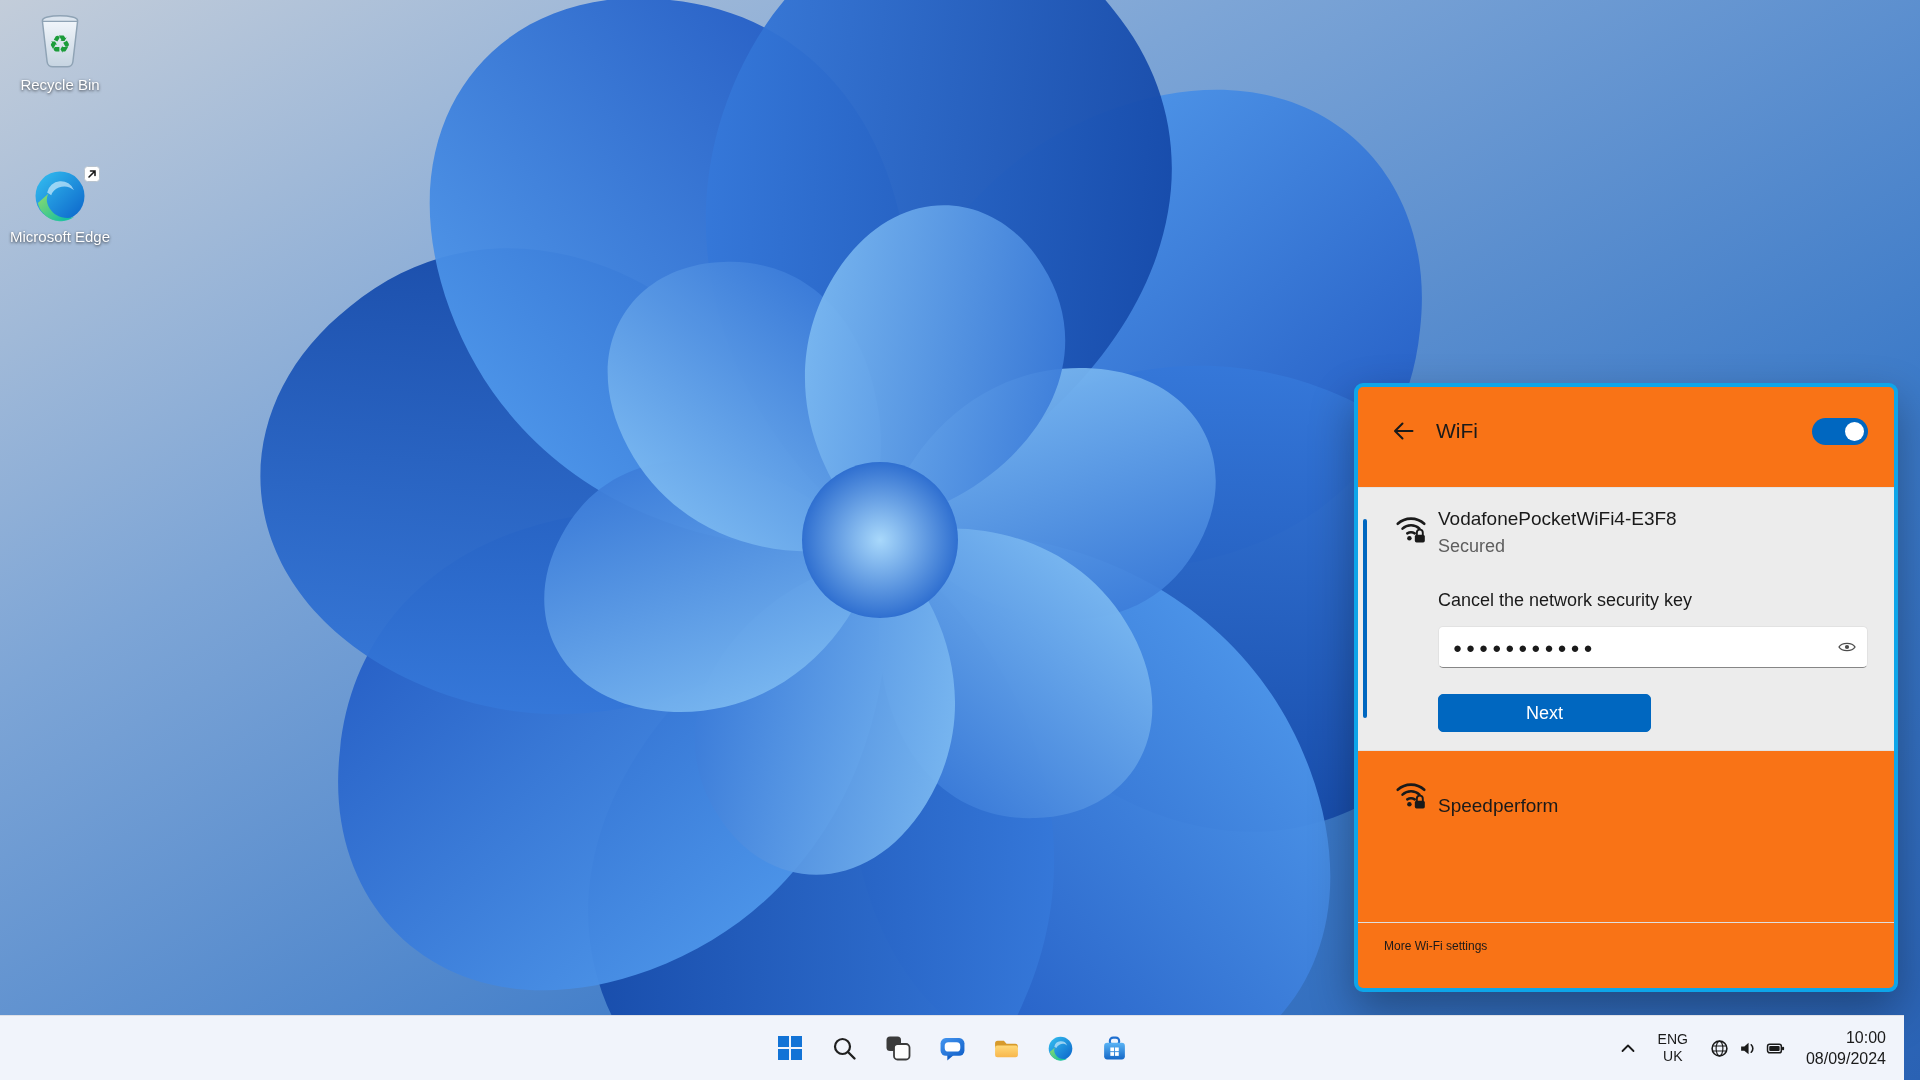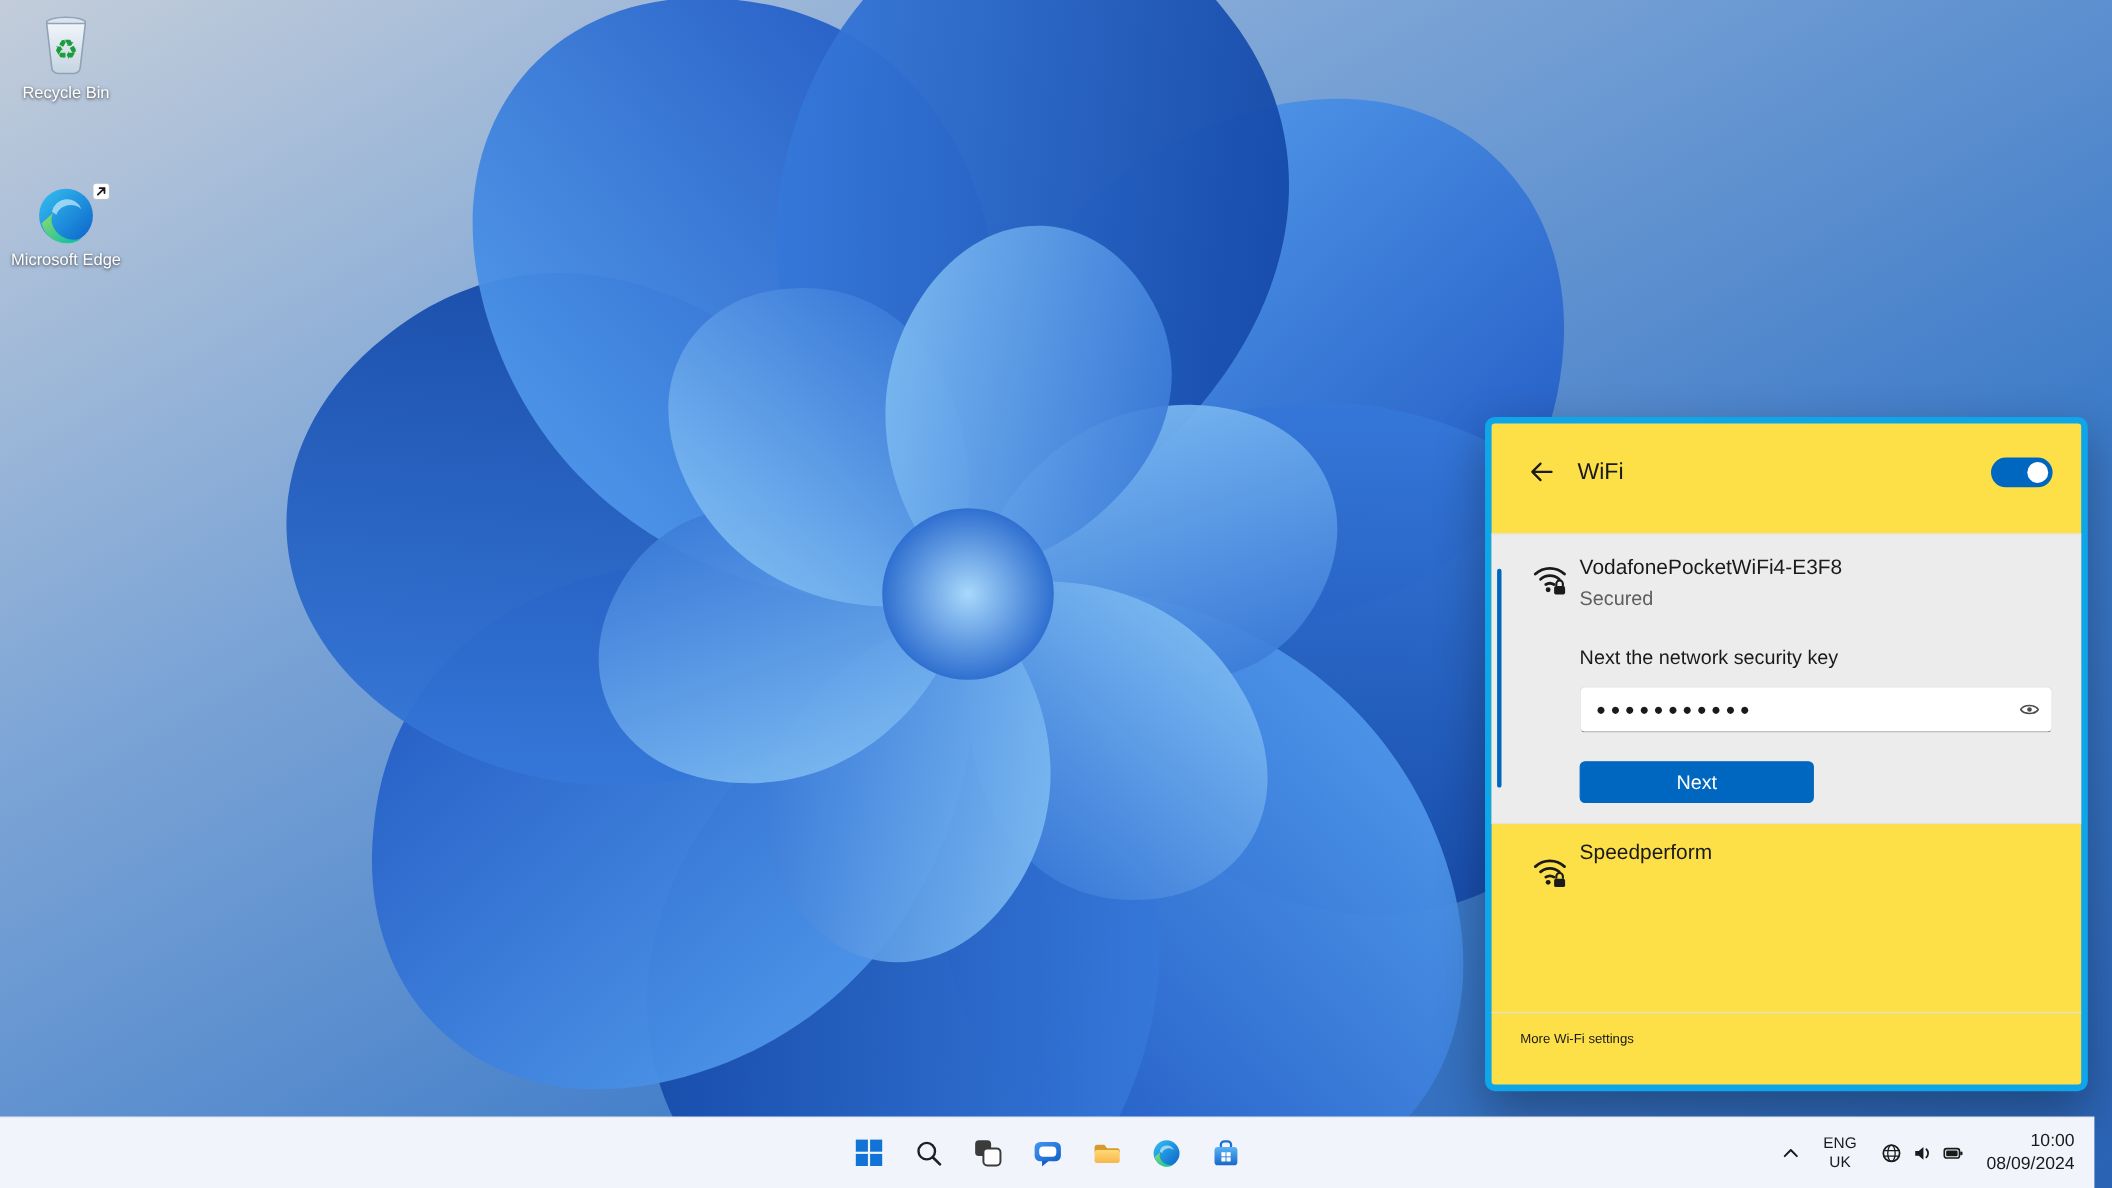--- a/index.html
+++ b/index.html
@@ -7,21 +7,21 @@
     font-family:"Liberation Sans","DejaVu Sans",sans-serif;-webkit-font-smoothing:antialiased;}
   .wallpaper{position:absolute;inset:0;z-index:0;}
 
   
   .desktop-icon{position:absolute;width:104px;text-align:center;color:#fff;z-index:2;cursor:pointer;}
   .di-glyph{display:flex;justify-content:center;align-items:center;}
   .di-label{font-size:15px;line-height:19px;margin-top:3px;text-shadow:0 1px 3px rgba(0,0,0,.75);}
 
   
   .wifi-panel{position:absolute;right:22px;bottom:88px;width:536px;height:601px;z-index:5;
-    background:#fde047;border:6px solid #0ea5e9;border-radius:9px;
+    background:#f97316;border:4px solid #0ea5e9;border-radius:9px;
     box-shadow:0 18px 45px rgba(0,0,0,.32);color:#1a1a1a;}
   .wp-header{position:absolute;top:0;left:0;right:0;height:88px;display:flex;align-items:center;padding:0 26px;box-sizing:border-box;}
   .back-btn{width:38px;height:36px;border:none;background:transparent;display:flex;align-items:center;
     justify-content:center;margin-right:14px;border-radius:5px;cursor:pointer;padding:0;}
   .wp-title{font-size:21px;}
   .toggle{margin-left:auto;width:56px;height:27px;border-radius:14px;background:#8a8a8a;position:relative;cursor:pointer;}
   .toggle.on{background:#0067C0;}
   .toggle .knob{position:absolute;top:4px;left:4px;width:19px;height:19px;border-radius:50%;background:#fff;}
   .toggle.on .knob{left:33px;}
 
@@ -36,21 +36,21 @@
   .pwd-input{width:100%;height:100%;box-sizing:border-box;border:1px solid #e2e2e2;border-bottom:1px solid #868686;
     border-radius:5px;background:#fff;padding:0 44px 0 14px;font-size:15px;letter-spacing:4px;
     color:#1a1a1a;outline:none;font-family:inherit;}
   .eye{position:absolute;right:10px;top:11px;width:22px;height:20px;display:flex;align-items:center;justify-content:center;cursor:pointer;}
   .btn{position:absolute;top:206px;height:38px;border-radius:5px;font-size:18px;font-family:inherit;cursor:pointer;}
   .btn-next{left:80px;width:213px;background:#0067C0;border:1px solid #0067C0;color:#fff;}
   .btn-cancel{left:301px;width:209px;background:#fdfdfd;border:1px solid #d1d1d1;color:#1a1a1a;}
 
   .wp-item-simple{position:absolute;top:374px;left:0;right:0;height:64px;cursor:pointer;}
   .wp-item-simple .net-icon{top:15px;}
-  .wp-item-simple .net-name{top:6px;}
+  .wp-item-simple .net-name{top:34px;}
 
   .wp-divider{position:absolute;top:535px;left:0;right:0;height:1px;background:#dfdfdf;}
   .wp-footer-link{position:absolute;top:552px;left:26px;font-size:12px;color:#1a1a1a;cursor:pointer;}
 
   
   .taskbar{position:absolute;left:0;right:16px;bottom:0;height:64px;z-index:10;
     background:#f1f4fb;border-top:1px solid rgba(0,0,0,.08);}
   .tb-center{position:absolute;left:50%;top:0;transform:translateX(-50%);height:100%;
     display:flex;align-items:center;gap:8px;}
   .tb-btn{width:46px;height:46px;border:none;background:transparent;border-radius:7px;
@@ -182,21 +182,21 @@
           <path d="M3.5 13 a18.5 18.5 0 0 1 25 0" stroke="#1a1a1a" stroke-width="2.4" fill="none" stroke-linecap="round"></path>
           <path d="M8 17.5 a12 12 0 0 1 16 0" stroke="#1a1a1a" stroke-width="2.4" fill="none" stroke-linecap="round"></path>
           <path d="M12.5 22 a6.5 6.5 0 0 1 7 0" stroke="#1a1a1a" stroke-width="2.4" fill="none" stroke-linecap="round"></path>
           <circle cx="14.5" cy="26.5" r="2.1" fill="#1a1a1a"></circle>
           <path d="M21.5 23.5 v-2.2 a2.8 2.8 0 0 1 5.6 0 V23.5" stroke="#1a1a1a" stroke-width="1.8" fill="none"></path>
           <rect x="19.6" y="23.3" width="9.4" height="7.2" rx="1.6" fill="#1a1a1a"></rect>
         </svg>
       </span>
       <div class="net-name">VodafonePocketWiFi4-E3F8</div>
       <div class="net-status">Secured</div>
-      <div class="net-prompt">Next the network security key</div>
+      <div class="net-prompt">Cancel the network security key</div>
 
       <div class="pwd-wrap">
         <input class="pwd-input" type="text" readonly="" value="●●●●●●●●●●●" style="">
         <span class="eye">
           <svg width="20" height="16" viewBox="0 0 20 16">
             <path d="M2 8 C 5 3.2, 15 3.2, 18 8 C 15 12.8, 5 12.8, 2 8 Z" stroke="#4c4c4c" stroke-width="1.4" fill="none"></path>
             <circle cx="10" cy="8" r="2.1" fill="#4c4c4c"></circle>
           </svg>
         </span>
       </div>

